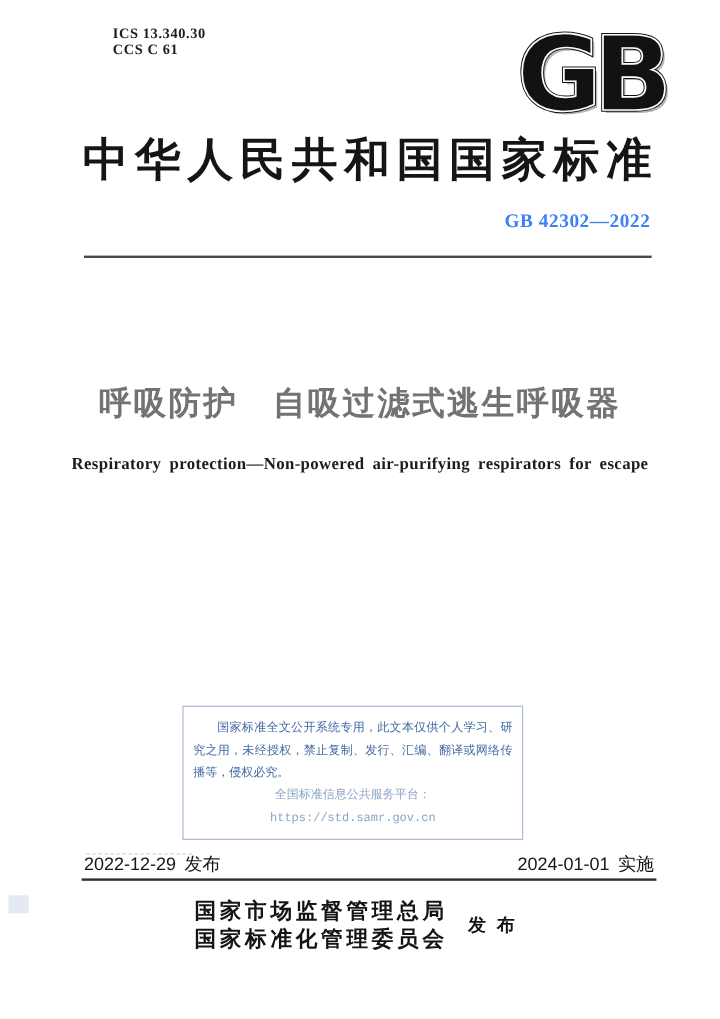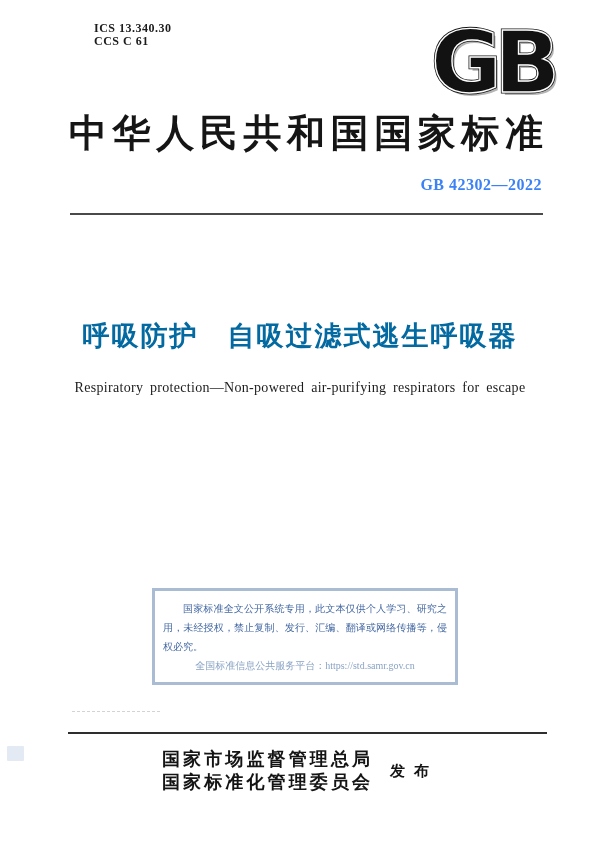--- a/index.html
+++ b/index.html
@@ -39,40 +39,40 @@
 
   .rule-top {
     position: absolute; left: 70px; right: 57px; top: 213px;
     height: 2px; background: #4a4a4a;
   }
 
   .cn-title {
     position: absolute; left: 0; right: 0; top: 318px;
     text-align: center;
     font-family: "Liberation Sans", "DejaVu Sans", sans-serif;
-    font-weight: bold; font-size: 27px; letter-spacing: 2px; color: #0369a1;
+    font-weight: bold; font-size: 27px; letter-spacing: 2px; color: #737373;
   }
   .en-title {
     position: absolute; left: 0; right: 0; top: 380px;
     text-align: center;
     font-family: "Liberation Serif", "DejaVu Serif", serif;
-    font-weight: normal; font-size: 14px; letter-spacing: 0.3px; color: #1c1c1c;
+    font-weight: bold; font-size: 14px; letter-spacing: 0.3px; color: #1c1c1c;
     word-spacing: 3px;
   }
 
   
   .notice {
-    position: absolute; left: 152px; top: 588px; width: 306px;
-    border: 3px solid #22c55e;
+    position: absolute; left: 152px; top: 588px; width: 284px;
+    border: 1px solid #22c55e;
     padding: 8px 8px 7px 8px;
     font-family: "Liberation Serif", "DejaVu Serif", serif;
     font-size: 10px; line-height: 19px;
   }
   .notice-para { text-indent: 2em; text-align: justify; }
-  .notice-link-line { text-align: center; }
+  .notice-link-line { text-align: center; font-family: Liberation Mono, monospace; }
 
   
   .dates-row {
     position: absolute; left: 70px; right: 55px; top: 711px;
     display: flex; justify-content: space-between;
     font-family: "Liberation Sans", "DejaVu Sans", sans-serif;
     font-size: 15px; color: #161616;
   }
   .dates-row .label { margin-left: 7px; }
   .rule-bottom {
@@ -148,20 +148,28 @@
   <div class="en-title">Respiratory protection—Non-powered air-purifying respirators for escape</div>
 
   <div class="notice" id="notice-box" style="border-color: rgb(170, 187, 212);">
     <div class="notice-para" style="color: rgb(68, 104, 162);">国家标准全文公开系统专用，此文本仅供个人学习、研究之用，未经授权，禁止复制、发行、汇编、翻译或网络传播等，侵权必究。</div>
     <div class="notice-link-line" style="color: rgb(137, 163, 196);">全国标准信息公共服务平台：https://std.samr.gov.cn</div>
   </div>
 
   <div class="artifact-dash"></div>
   <div class="corner-mark"></div>
 
+  <div class="dates-row">
+    <div>
+      <span>2022-12-29</span><span class="label">发布</span>
+    </div>
+    <div>
+      <span>2024-01-01</span><span class="label">实施</span>
+    </div>
+  </div>
 
   <div class="rule-bottom"></div>
 
   <div class="publisher">
     <div class="publisher-names">
       <div class="char-justify">
           <span>国</span>
           <span>家</span>
           <span>市</span>
           <span>场</span>

